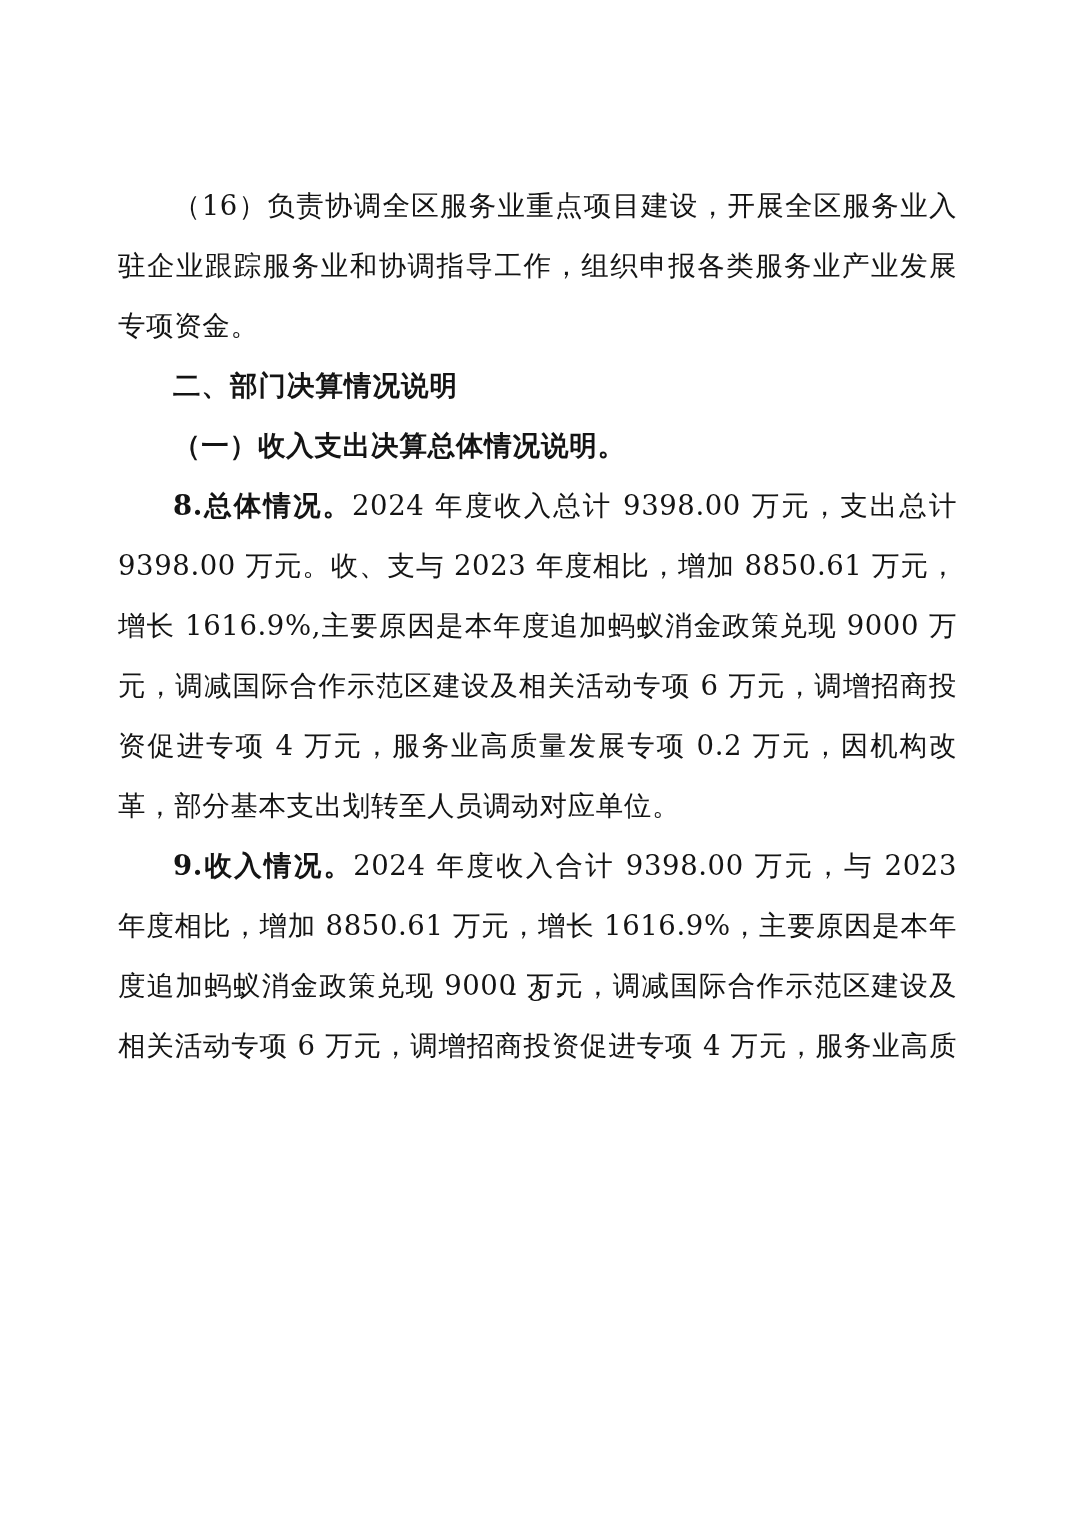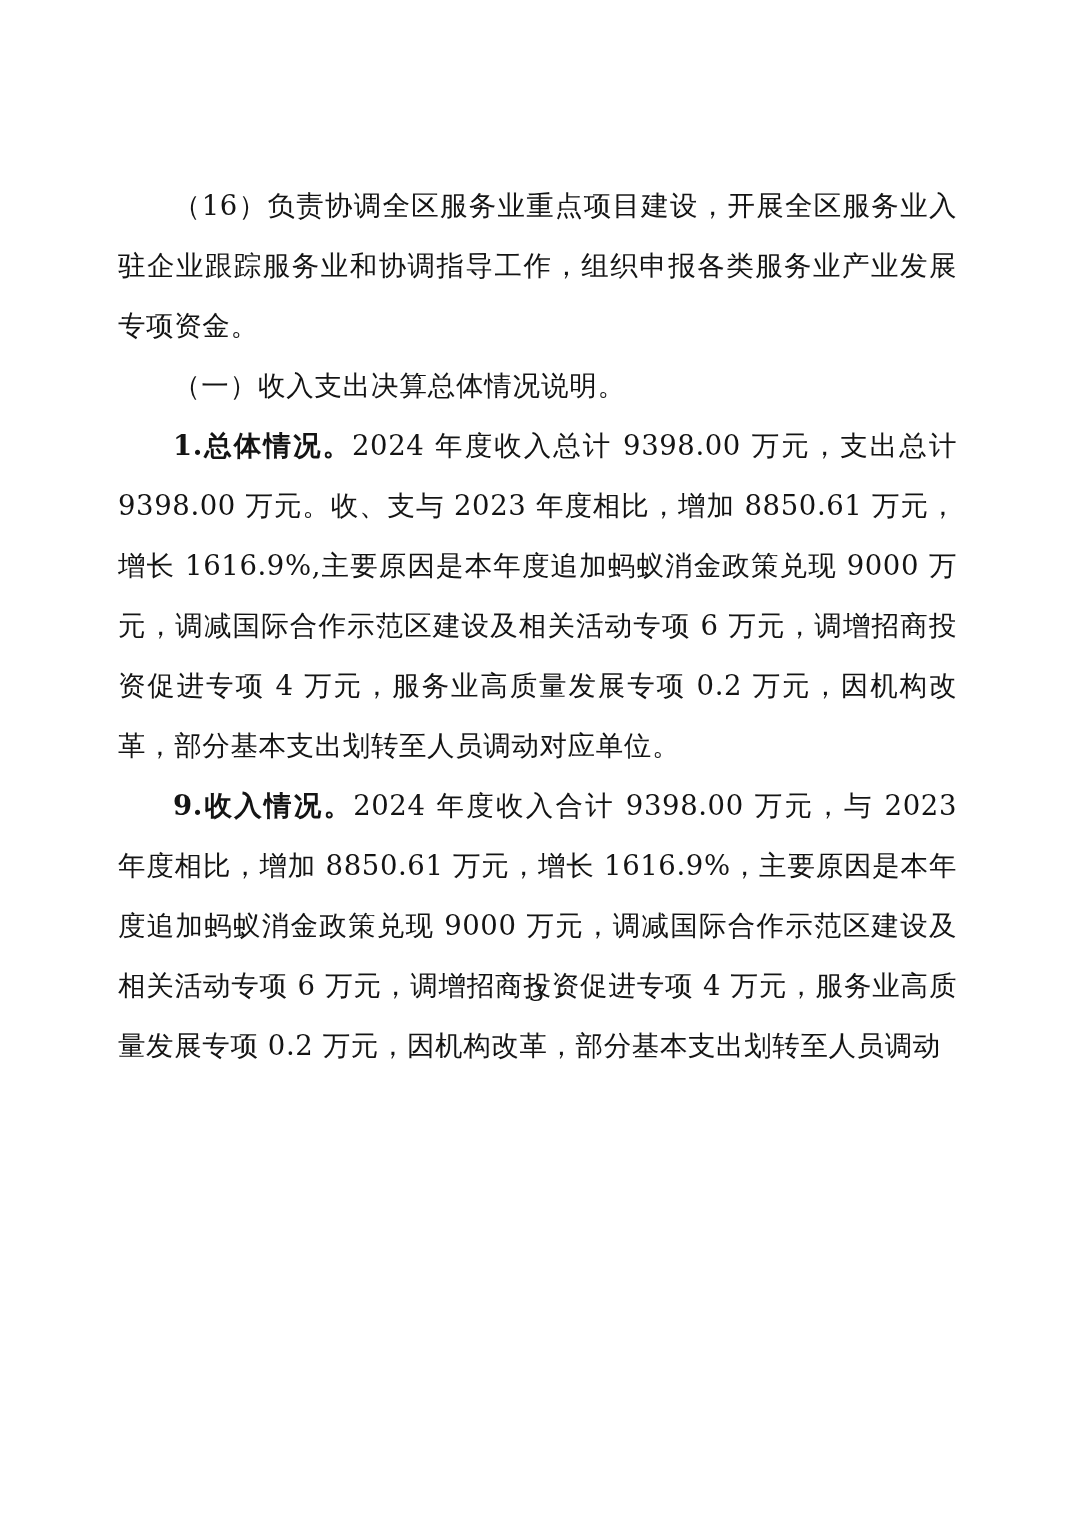--- a/index.html
+++ b/index.html
@@ -31,21 +31,21 @@
   }
   .indent {
     text-indent: 2em;
   }
   .heading {
     font-weight: bold;
     text-indent: 2em;
     letter-spacing: 1px;
   }
   .sub-heading {
-    font-weight: normal;
+    font-weight: bold;
     text-indent: 2em;
     letter-spacing: 0.8px;
   }
   .run-in-bold {
     font-weight: bold;
   }
   .page-number {
     position: absolute;
     left: 0;
     right: 0;
@@ -61,23 +61,24 @@
 <body>
 
 <div class="page">
   <div class="body-text">
 
     <p class="indent">（16）负责协调全区服务业重点项目建设，开展全区服务业入驻企业跟踪服务业和协调指导工作，组织申报各类服务业产业发展专项资金。</p>
 
 
 
 
+    <p class="heading">二、部门决算情况说明</p>
 
     <p class="sub-heading">（一）收入支出决算总体情况说明。</p>
 
-    <p class="indent"><span class="run-in-bold">1.总体情况。</span><span>2024 年度收入总计 9398.00 万元，支出总计 9398.00 万元。收、支与 2023 年度相比，增加 8850.61 万元，增长 1616.9%,主要原因是本年度追加蚂蚁消金政策兑现 9000 万元，调减国际合作示范区建设及相关活动专项 6 万元，调增招商投资促进专项 4 万元，服务业高质量发展专项 0.2 万元，因机构改革，部分基本支出划转至人员调动对应单位。</span></p>
+    <p class="indent"><span class="run-in-bold">8.总体情况。</span><span>2024 年度收入总计 9398.00 万元，支出总计 9398.00 万元。收、支与 2023 年度相比，增加 8850.61 万元，增长 1616.9%,主要原因是本年度追加蚂蚁消金政策兑现 9000 万元，调减国际合作示范区建设及相关活动专项 6 万元，调增招商投资促进专项 4 万元，服务业高质量发展专项 0.2 万元，因机构改革，部分基本支出划转至人员调动对应单位。</span></p>
 
     <p class="indent"><span class="run-in-bold">9.收入情况。</span><span>2024 年度收入合计 9398.00 万元，与 2023 年度相比，增加 8850.61 万元，增长 1616.9%，主要原因是本年度追加蚂蚁消金政策兑现 9000 万元，调减国际合作示范区建设及相关活动专项 6 万元，调增招商投资促进专项 4 万元，服务业高质量发展专项 0.2 万元，因机构改革，部分基本支出划转至人员调动</span></p>
 
   </div>
 
   <div class="page-number">- 3 -</div>
 </div>
 
 </body></html>

